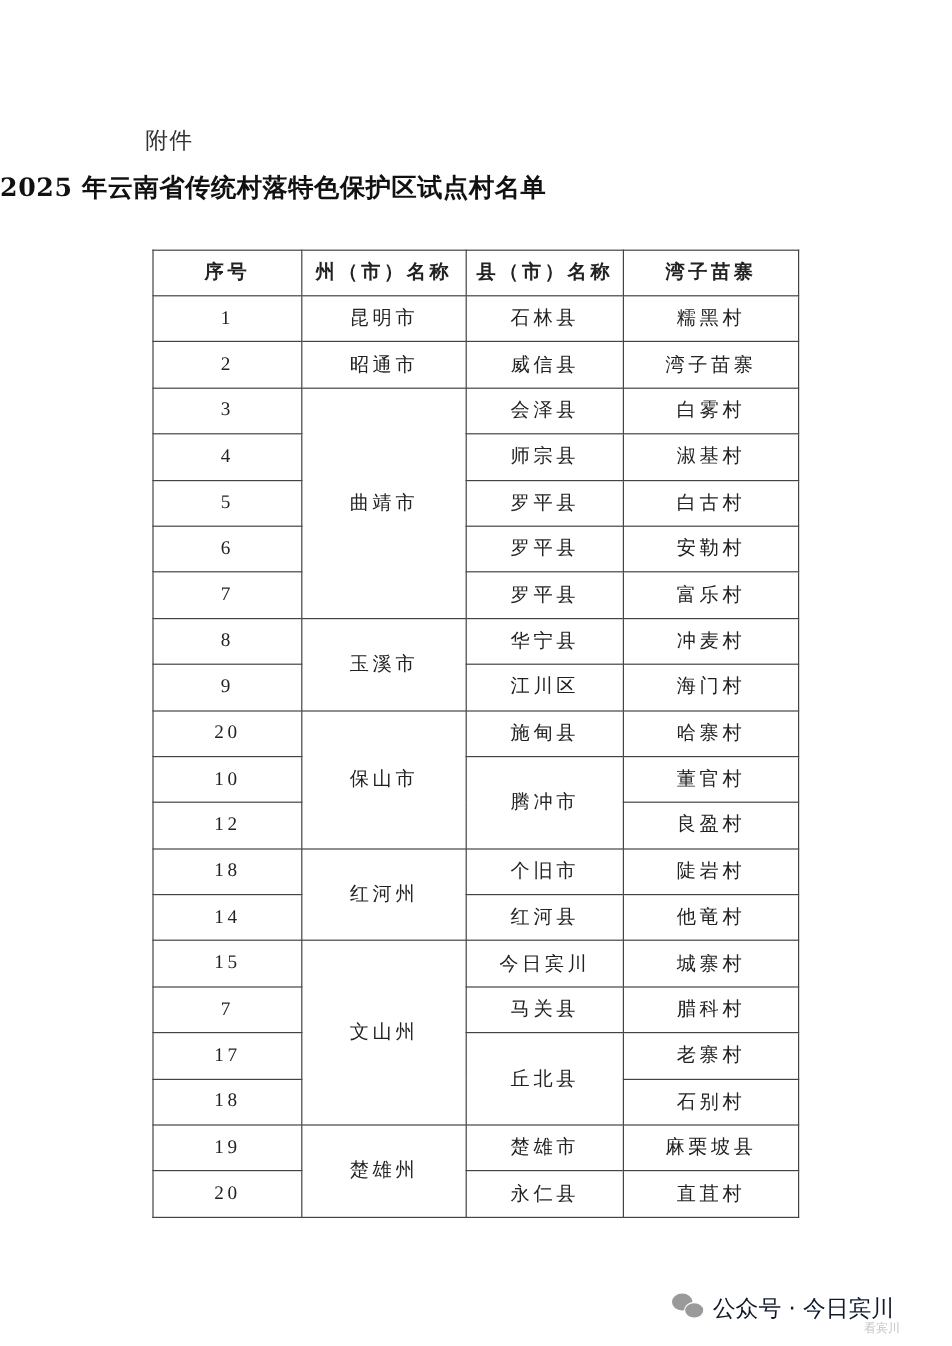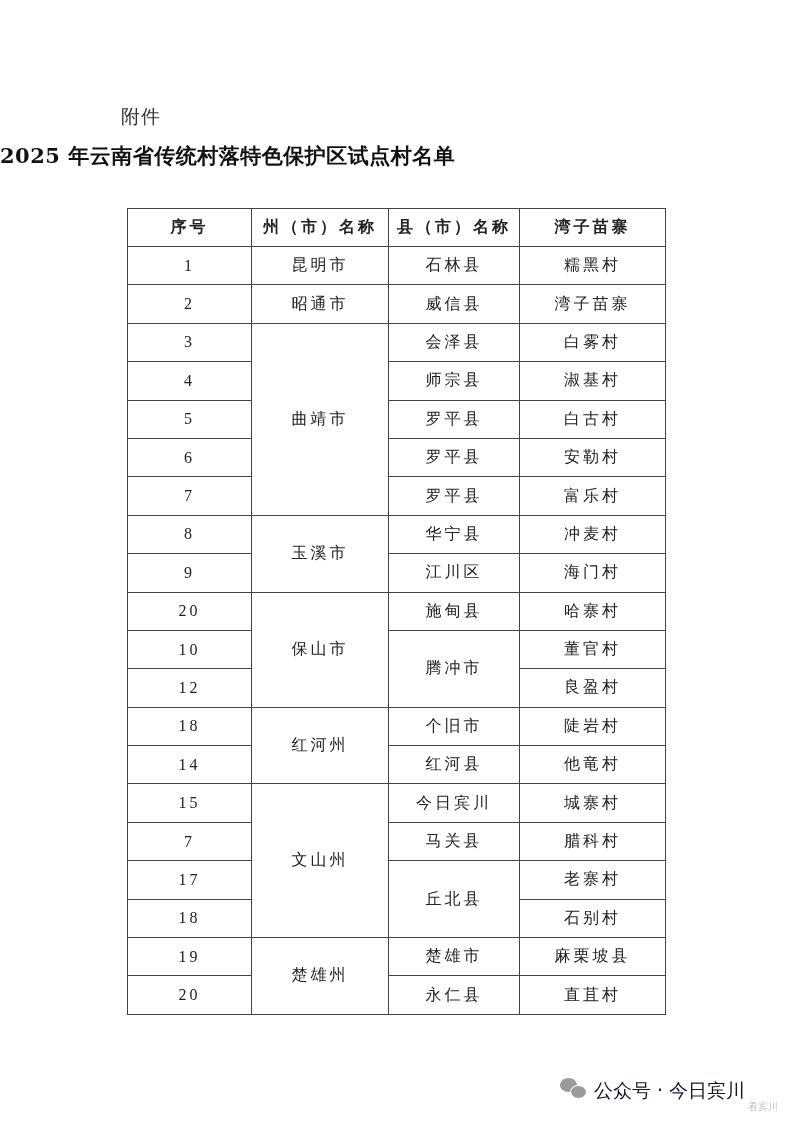--- a/index.html
+++ b/index.html
@@ -15,21 +15,21 @@
                padding: 0; font-size: 16px; color: #222; letter-spacing: 3px; }
   table.list th { height: 37px; font-weight: bold; font-family: "DejaVu Sans", sans-serif; font-size: 16px; }
   table.list td { height: 37.4px; }
   col.c1 { width: 124px; } col.c2 { width: 137px; } col.c3 { width: 131px; } col.c4 { width: 146px; }
   td.num { font-family: "Liberation Serif", serif; letter-spacing: 2px; }
   .footer { position: absolute; left: 560px; top: 1078px; font-size: 19px; color: #0f172a;
             font-family: "DejaVu Sans", sans-serif; display: flex; align-items: flex-start; gap: 6px; }
   .wx-icon { width: 28px; height: 22px; position: relative; }
   .wx-icon .b1 { position: absolute; left: 0; top: 0; width: 17px; height: 14px; border-radius: 50%; background: #9a9a9a; }
   .wx-icon .b2 { position: absolute; left: 10px; top: 7px; width: 15px; height: 12px; border-radius: 50%; background: #9a9a9a; border: 1.5px solid #fff; }
-  .watermark { position: absolute; left: 748px; top: 1100px; font-size: 10px; color: #c4c4c4;
+  .watermark { position: absolute; left: 720px; top: 1100px; font-size: 10px; color: #c4c4c4;
                font-family: "DejaVu Sans", sans-serif; }
 </style>
 </head>
 <body>
 
 <div class="attach">附件</div>
 <div class="title">2025 年云南省传统村落特色保护区试点村名单</div>
 
 <table class="list">
   <colgroup>

